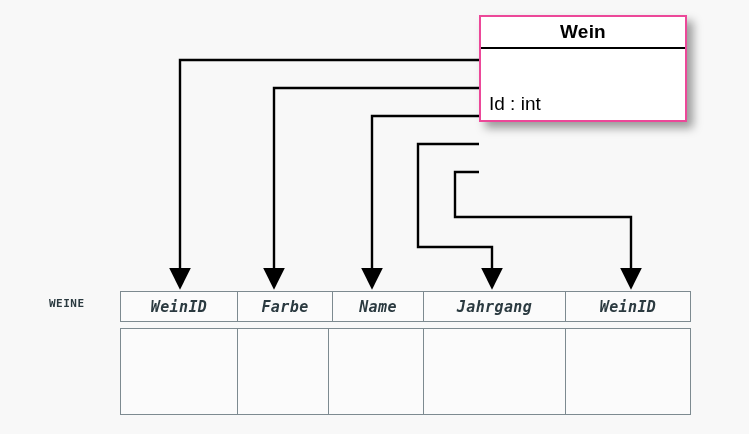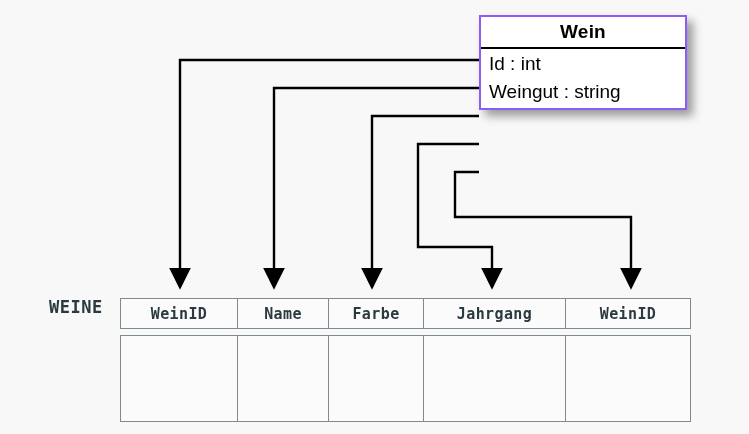--- a/index.html
+++ b/index.html
@@ -31,21 +31,21 @@
     pointer-events: none;
   }
 
   
   .uml-class {
     position: absolute;
     left: 479px;
     top: 15px;
     width: 208px;
     background: #ffffff;
-    border: 2px solid #8b5cf6;
+    border: 2px solid #ec4899;
     box-sizing: border-box;
     box-shadow: 6px 6px 9px rgba(0,0,0,0.38);
     z-index: 5;
   }
   .uml-class-name {
     font-size: 19px;
     font-weight: bold;
     text-align: center;
     color: #000000;
     padding: 4px 0 4px 0;
@@ -57,44 +57,46 @@
     padding: 1px 0 2px 0;
   }
   .uml-attr {
     font-size: 19px;
     color: #000000;
     line-height: 28px;
     height: 28px;
     padding-left: 8px;
     white-space: nowrap;
     overflow: hidden;
+    margin-top: 40px;
   }
 
   
   .rel-table-wrap {
     position: absolute;
     left: 49px;
     top: 286px;
     z-index: 4;
   }
   .rel-label {
     position: absolute;
     left: 0px;
     top: 11px;
     font-family: "DejaVu Sans Mono", "Liberation Mono", monospace;
-    font-size: 17px;
+    font-size: 11px;
     font-weight: bold;
     color: #2b3a40;
     letter-spacing: 0.5px;
     white-space: nowrap;
   }
   .rel-grid {
     position: absolute;
     left: 71px;
-    top: 12px;
+    top: 5px;
+    font-style: italic;
   }
   .rel-header-row {
     display: flex;
     border: 1px solid #7d8a90;
     background: #fbfbfb;
     box-sizing: border-box;
     height: 31px;
   }
   .rel-header-cell {
     font-family: "DejaVu Sans Mono", "Liberation Mono", monospace;
@@ -154,32 +156,31 @@
 
     <path d="M 479,144 L 418,144 L 418,247 L 492,247 L 492,271" fill="none" stroke="#000000" stroke-width="2.4" marker-end="url(#arrowhead)"></path>
 
     <path d="M 479,172 L 455,172 L 455,217 L 631,217 L 631,271" fill="none" stroke="#000000" stroke-width="2.4" marker-end="url(#arrowhead)"></path>
   </svg>
 
   <div class="uml-class">
     <div class="uml-class-name">Wein</div>
     <div class="uml-attr-list">
       <div class="uml-attr">Id : int</div>
-      <div class="uml-attr">Weingut : string</div>
     </div>
   </div>
 
   <div class="rel-table-wrap">
     <div class="rel-label">WEINE</div>
 
     <div class="rel-grid">
       <div class="rel-header-row">
         <div class="rel-header-cell col-0">WeinID</div>
+        <div class="rel-header-cell col-2">Farbe</div>
         <div class="rel-header-cell col-1">Name</div>
-        <div class="rel-header-cell col-2">Farbe</div>
         <div class="rel-header-cell col-3">Jahrgang</div>
         <div class="rel-header-cell col-4">WeinID</div>
       </div>
 
       <div class="rel-body-row">
         <div class="rel-body-cell col-0"></div>
         <div class="rel-body-cell col-1"></div>
         <div class="rel-body-cell col-2"></div>
         <div class="rel-body-cell col-3"></div>
         <div class="rel-body-cell col-4"></div>

